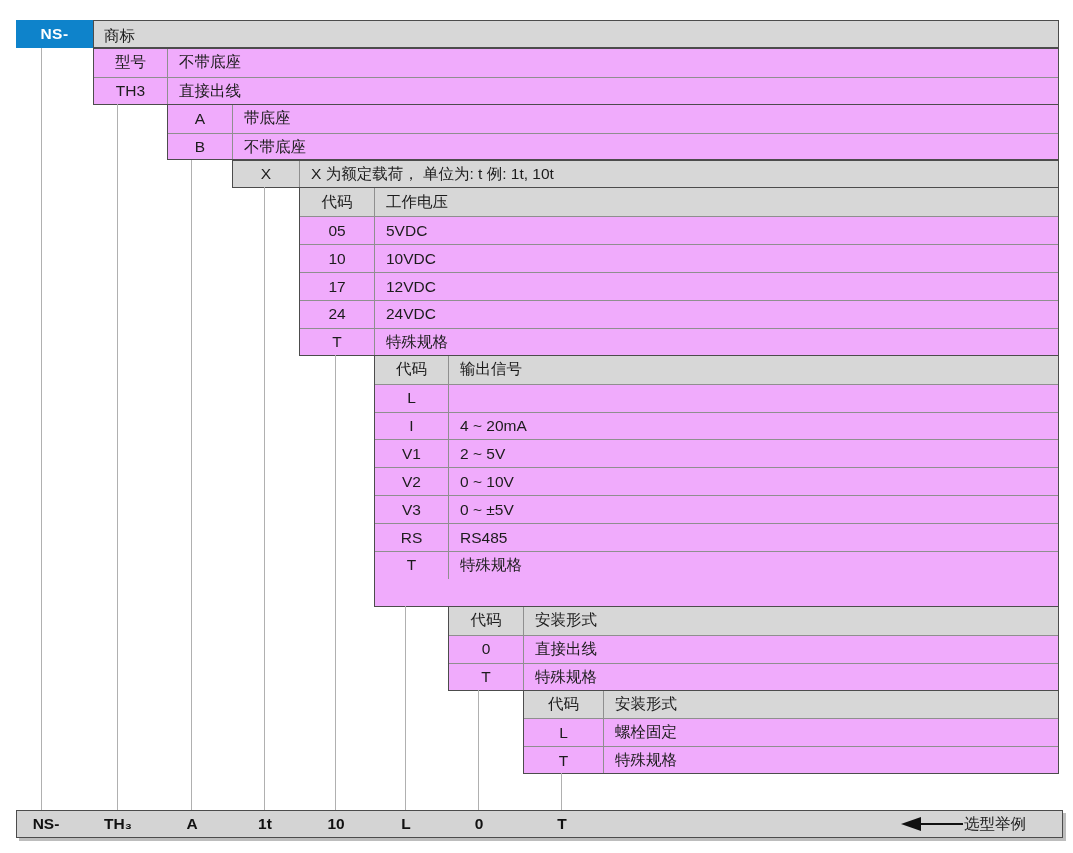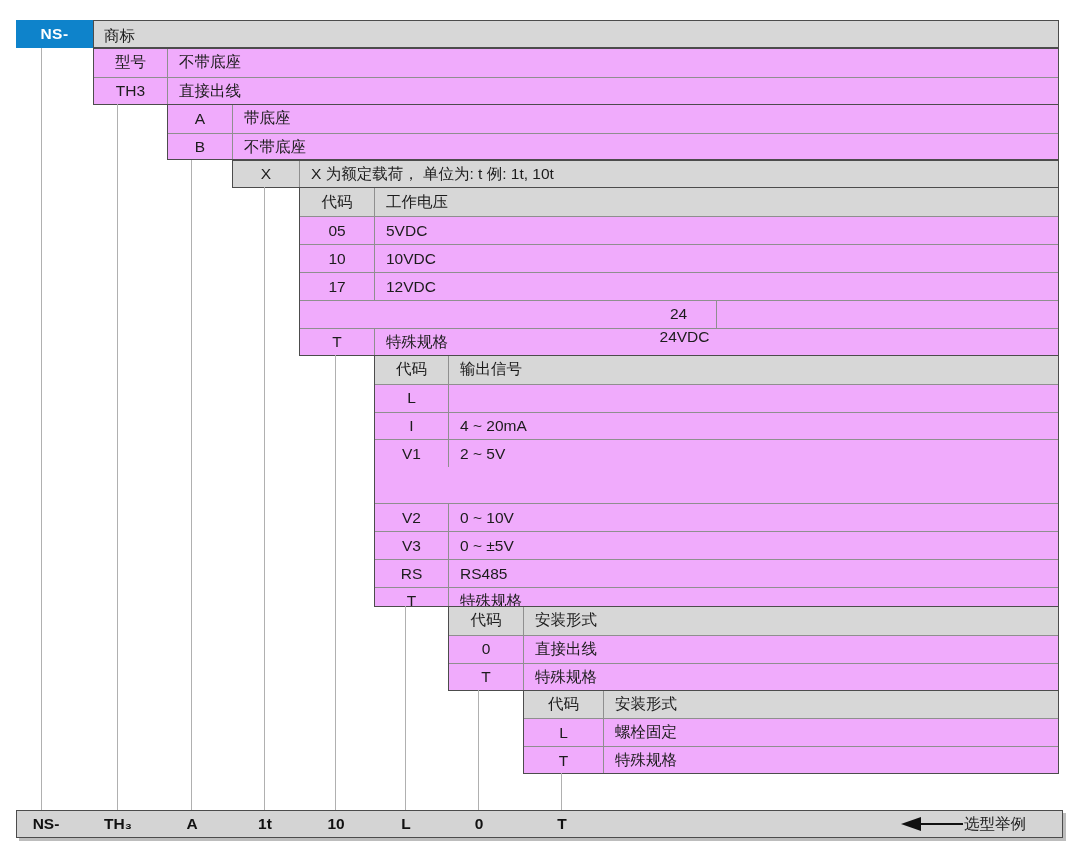--- a/index.html
+++ b/index.html
@@ -95,21 +95,21 @@
           <div class="desc">5VDC</div>
         </div>
         <div class="trow bt" style="height: 27.9px;">
           <div class="code" style="width: 75px;">10</div>
           <div class="desc">10VDC</div>
         </div>
         <div class="trow bt" style="height: 27.9px;">
           <div class="code" style="width: 75px;">17</div>
           <div class="desc">12VDC</div>
         </div>
-        <div class="trow bt" style="height: 27.9px; flex-direction: column;">
+        <div class="trow bt" style="height: 27.9px;">
           <div class="code" style="width: 75px;">24</div>
           <div class="desc">24VDC</div>
         </div>
         <div class="trow bt" style="height: 27.9px;">
           <div class="code" style="width: 75px;">T</div>
           <div class="desc">特殊规格</div>
         </div>
       </div>
       <div class="tbl" style="left: 374px; top: 354.8px; width: 685px; height: 252.1px;">
         <div class="trow gray" style="height: 27.9px;">
@@ -120,21 +120,21 @@
           <div class="code" style="width: 74px;">L</div>
         </div>
         <div class="trow bt" style="height: 27.9px;">
           <div class="code" style="width: 74px;">I</div>
           <div class="desc">4 ~ 20mA</div>
         </div>
         <div class="trow bt" style="height: 27.9px;">
           <div class="code" style="width: 74px;">V1</div>
           <div class="desc">2 ~ 5V</div>
         </div>
-        <div class="trow bt" style="height: 27.9px; margin-top: 36px;">
+        <div class="trow bt" style="height: 27.9px;">
           <div class="code" style="width: 74px;">V2</div>
           <div class="desc">0 ~ 10V</div>
         </div>
         <div class="trow bt" style="height: 27.9px;">
           <div class="code" style="width: 74px;">V3</div>
           <div class="desc">0 ~ ±5V</div>
         </div>
         <div class="trow bt" style="height: 27.9px;">
           <div class="code" style="width: 74px;">RS</div>
           <div class="desc">RS485</div>

